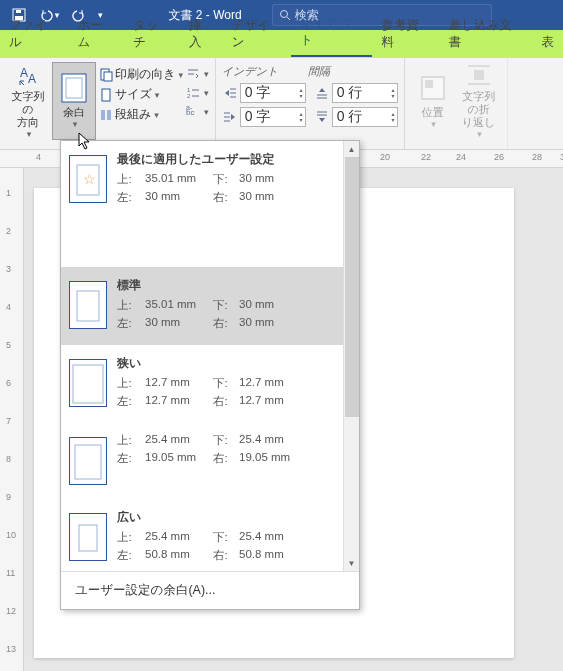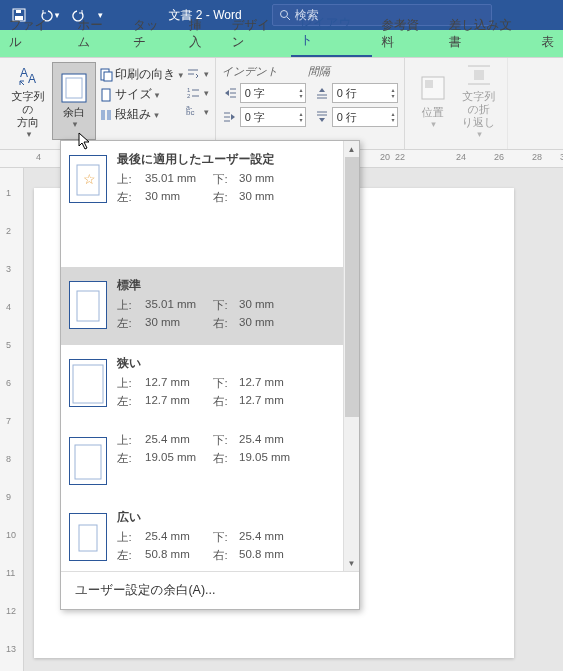--- a/index.html
+++ b/index.html
@@ -5,37 +5,37 @@
 * { box-sizing: border-box; margin: 0; padding: 0; font-family: "Yu Gothic UI", "Segoe UI", sans-serif; }
 body { width: 563px; height: 671px; background: #fff; overflow: hidden; font-size: 12px; color: #333; }
 
 .titlebar { height: 30px; background: #2b579a; color: #fff; display: flex; align-items: center; }
 .qat { display: flex; align-items: center; gap: 4px; padding: 0 6px; }
 .qat-btn { width: 26px; height: 24px; display: flex; align-items: center; justify-content: center; color: #fff; }
 .title { flex: 0 0 auto; margin-left: 60px; font-size: 12px; }
 .search-box { margin-left: 30px; width: 220px; height: 22px; background: #345a9e; border: 1px solid #4a6db0; border-radius: 2px; display: flex; align-items: center; padding: 0 6px; color: #cfd9ec; }
 .search-box span.icon { margin-right: 4px; display:flex; }
 
-.tabs { height: 28px; background: #86efac; display: flex; align-items: flex-end; border-bottom: 1px solid #d4d4d4; font-size: 12.5px; }
+.tabs { height: 28px; background: #bef264; display: flex; align-items: flex-end; border-bottom: 1px solid #d4d4d4; font-size: 12.5px; }
 .tab { padding: 6px 9px; color: #444; }
 .tab.active { color: #2b579a; border-bottom: 2px solid #2b579a; font-weight: 500; }
 
 .ribbon { height: 92px; background: #f3f3f3; border-bottom: 1px solid #d4d4d4; display: flex; }
 .group { border-right: 1px solid #d9d9d9; padding: 4px 6px 2px 6px; display: flex; flex-direction: column; }
 .group .body { flex: 1; display: flex; gap: 2px; }
 .vbtn { display: flex; flex-direction: column; align-items: center; justify-content: center; width: 44px; height: 78px; font-size: 11px; text-align:center; line-height:1.2; }
 .vbtn .ic { width: 32px; height: 32px; display:flex; align-items:center; justify-content:center; margin-bottom:2px; }
 .vbtn.sel { background: #cfcfcf; border: 1px solid #9e9e9e; }
 .mini { display:flex; flex-direction:column; gap:3px; padding-top:4px; }
 .mini-row { display:flex; align-items:center; gap:1px; font-size:12px; white-space:nowrap; }
 .mini-ic { width:16px; height:16px; display:flex; align-items:center; justify-content:center; }
 .dd { font-size:9px; color:#666; margin-left:2px; }
 .glabel { font-size:11px; color:#666; padding:2px 0;font-style:italic; }
 .indent-row { display:flex; align-items:center; gap:2px; margin:2px 0; }
-.spin { width:66px; height:20px; border:1px solid #b5b5b5; background:#fff; display:flex; align-items:center; padding:0 4px; font-size:11px; position:relative; }
+.spin { width:66px; height:20px; border:1px solid #b5b5b5; background:#fff; display:flex; align-items:center; padding:0 4px; font-size:14px; position:relative; }
 .spin::after { content:"▴\A▾"; white-space:pre; font-size:6px; line-height:6px; position:absolute; right:2px; color:#666; }
 
 .ruler-h { height: 18px; background: #f5f5f5; border-bottom: 1px solid #d4d4d4; position:relative; font-size:9px; color:#888; }
 .ruler-h .tick { position:absolute; top:2px; }
 .ruler-v { width: 24px; background: #f5f5f5; border-right: 1px solid #d4d4d4; position:absolute; top:168px; bottom:0; left:0; font-size:9px; color:#888; }
 .ruler-v .tick { position:absolute; left:6px; }
 .page { position:absolute; left:24px; top:168px; right:0; bottom:0; background:#e6e6e6; }
 .sheet { position:absolute; left:10px; top:20px; width:480px; height:470px; background:#fff; box-shadow:0 1px 3px rgba(0,0,0,.2); }
 
 .dropdown { position:absolute; left:60px; top:140px; width:300px; background:#fff; border:1px solid #b5b5b5; box-shadow:2px 2px 6px rgba(0,0,0,.25); z-index:50; }
@@ -271,21 +271,21 @@
 り返し</span>
           <span class="dd">▾</span>
       </div>
     </div>
   </div>
 </div>
 
 <div class="ruler-h" id="rh">
     <span class="tick" style="left: 36px;">4</span>
     <span class="tick" style="left: 380px;">20</span>
-    <span class="tick" style="left: 395px;">22</span>
+    <span class="tick" style="left: 421px;">22</span>
     <span class="tick" style="left: 456px;">24</span>
     <span class="tick" style="left: 494px;">26</span>
     <span class="tick" style="left: 532px;">28</span>
     <span class="tick" style="left: 560px;">30</span>
   </div>
 
 <div class="ruler-v" id="rv">
     <span class="tick" style="top: 20px;">1</span>
     <span class="tick" style="top: 58px;">2</span>
     <span class="tick" style="top: 96px;">3</span>

